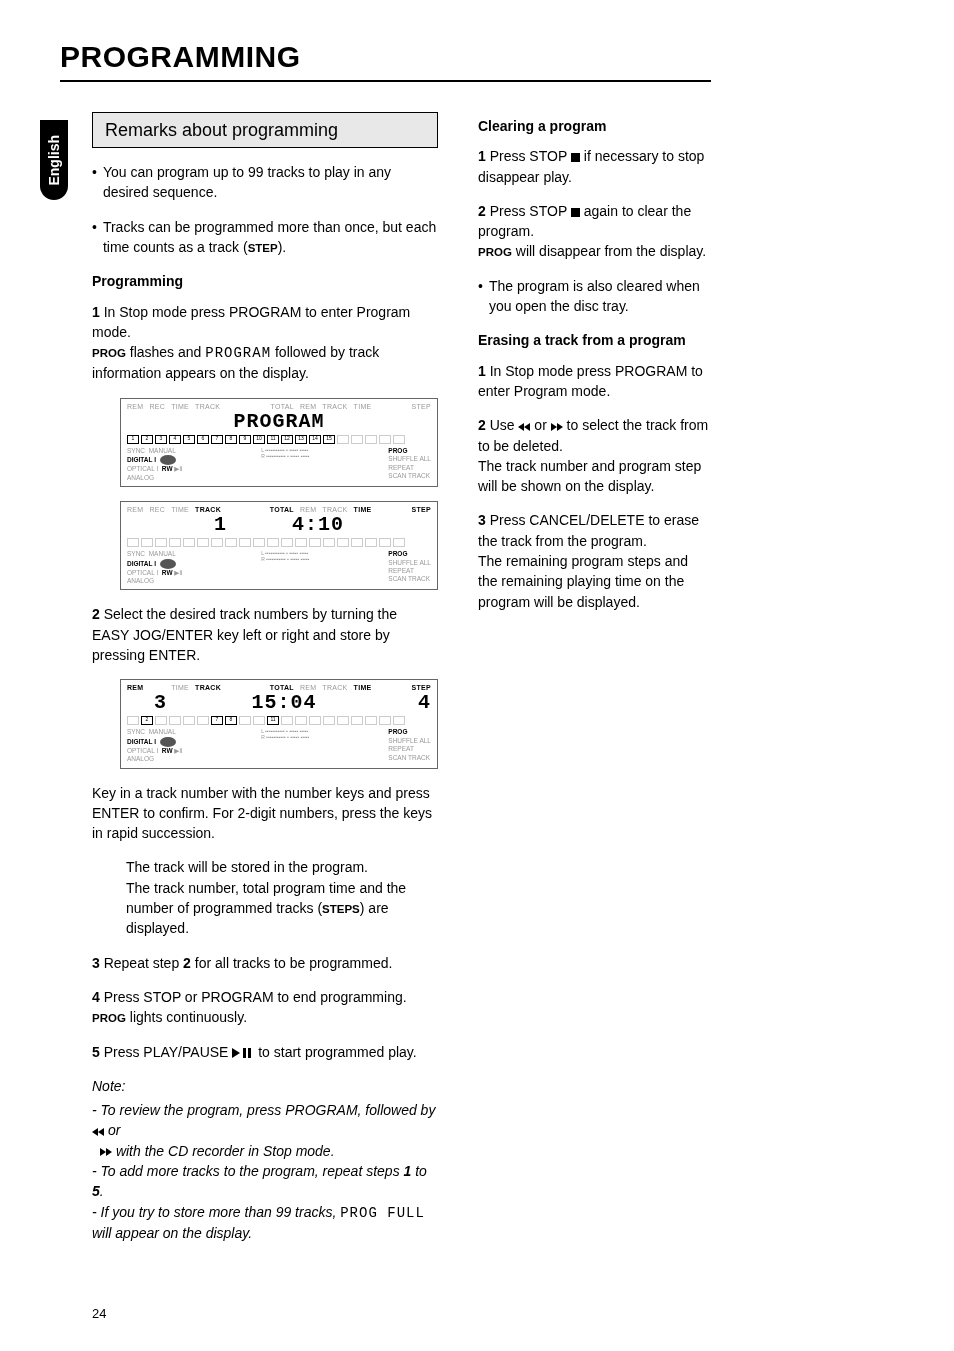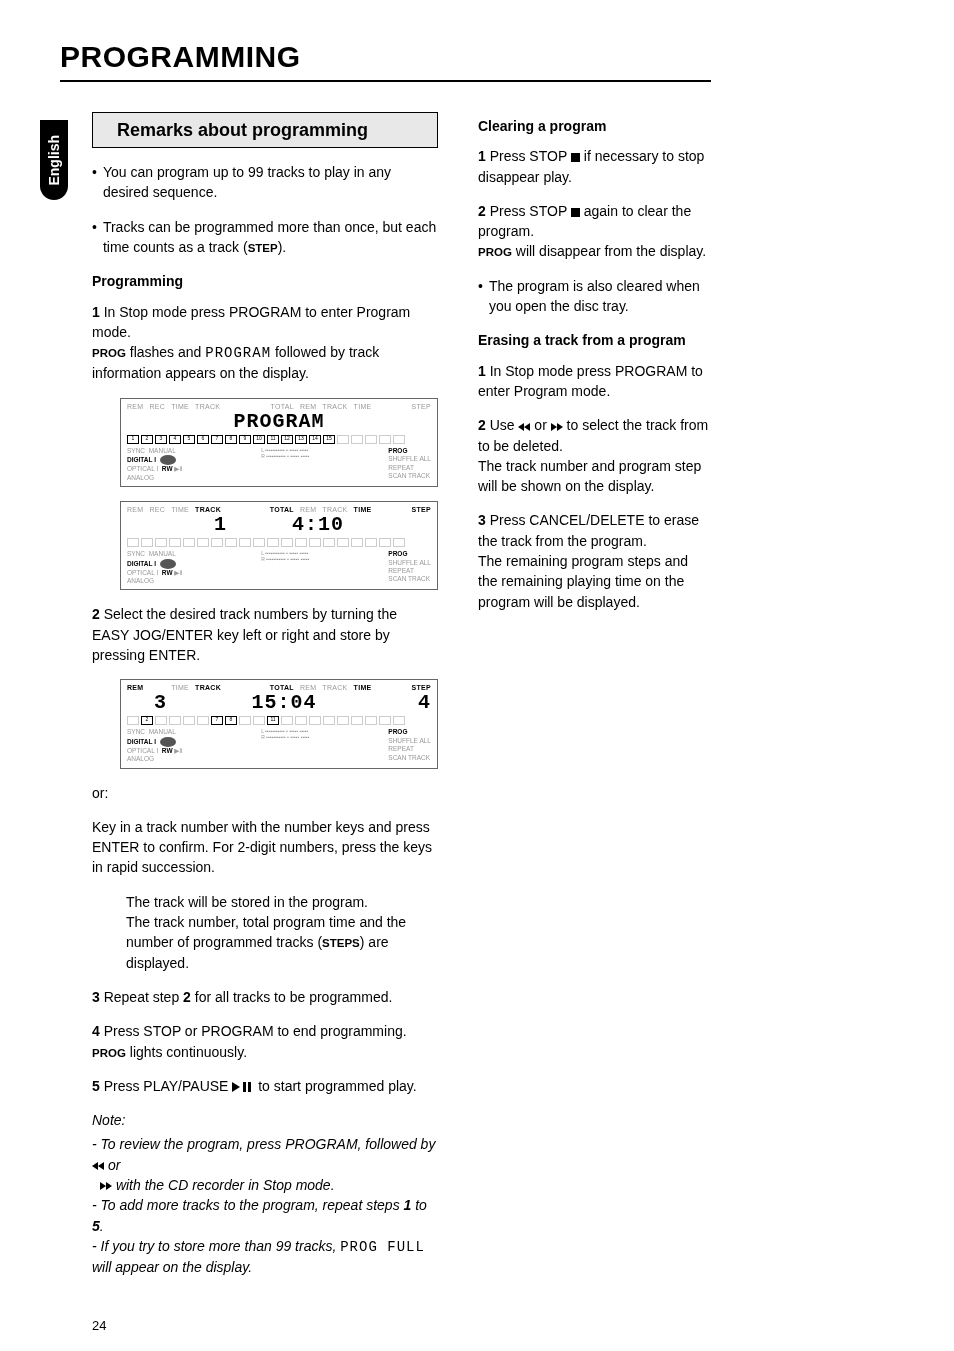--- a/index.html
+++ b/index.html
@@ -26,36 +26,36 @@
     border-bottom-right-radius: 14px;
   }
   .lang-tab span { writing-mode: vertical-rl; transform: rotate(180deg); }
 
   .columns { display: flex; gap: 40px; margin-top: 30px; }
   .col { flex: 1; font-size: 14px; line-height: 1.45; }
 
   .section-bar {
     border: 1px solid #000;
     background: #e8e8e8;
-    padding: 4px 24px;
+    padding: 4px 12px;
     font-size: 18px;
-    font-weight: bold;
+    font-weight: normal;
     margin-bottom: 14px;
   }
 
   .para { margin: 0 0 14px 0; }
   .bullet { display: flex; gap: 6px; margin-bottom: 14px; }
   .bullet .dot { flex: 0 0 auto; }
   .sub-head { font-weight: bold; margin-bottom: 10px; margin-top: 4px; }
   .num-item { margin-bottom: 14px; }
   .step-body { }
   .arrow svg { width: 12px; height: 8px; display: inline; vertical-align: middle; }
   .play-pause svg { width: 22px; height: 10px; display: inline; vertical-align: middle; }
   .stop-sq svg { width: 9px; height: 9px; display: inline; vertical-align: middle; }
-  .ftr { position: absolute; left: 92px; bottom: 18px; font-size: 13px; }
+  .ftr { position: absolute; left: 92px; bottom: 30px; font-size: 13px; }
   .note-ital { font-style: italic; }
   .lcd-font { font-family: 'Courier New', monospace; letter-spacing: 1px; }
   .prog-small { font-size: 11.5px; font-weight: bold; }
 
   
   .lcd-panel {
     width: 318px;
     border: 1px solid #666;
     padding: 4px 6px 4px 6px;
     color: #999;
@@ -279,21 +279,20 @@
           <div class="lcd-chan">L ▪▪▪▪▪▪▪▪▪▪▪ ▪ ▪▪▪▪▪ ▪▪▪▪▪<br>R ▪▪▪▪▪▪▪▪▪▪▪ ▪ ▪▪▪▪▪ ▪▪▪▪▪</div>
           <div class="lcd-bottom-right">
             <div class="lcd-prog">PROG</div>
             <div>SHUFFLE   ALL</div>
             <div>REPEAT</div>
             <div>SCAN   TRACK</div>
           </div>
         </div>
       </div>
 
-      <div class="para">or:</div>
       <div class="step-body para">Key in a track number with the number keys and press ENTER to confirm. For 2-digit numbers, press the keys in rapid succession.</div>
       <div class="step-body" style="margin-left:34px">The track will be stored in the program.</div>
       <div class="step-body para" style="margin-left:34px">
         <span>The track number, total program time and the number of programmed tracks (</span><span class="prog-small">STEPS</span><span>) are displayed.</span>
       </div>
 
       <div class="num-item">
         <b>3</b> <span>Repeat step </span><b>2</b><span> for all tracks to be programmed.</span>
       </div>
 

